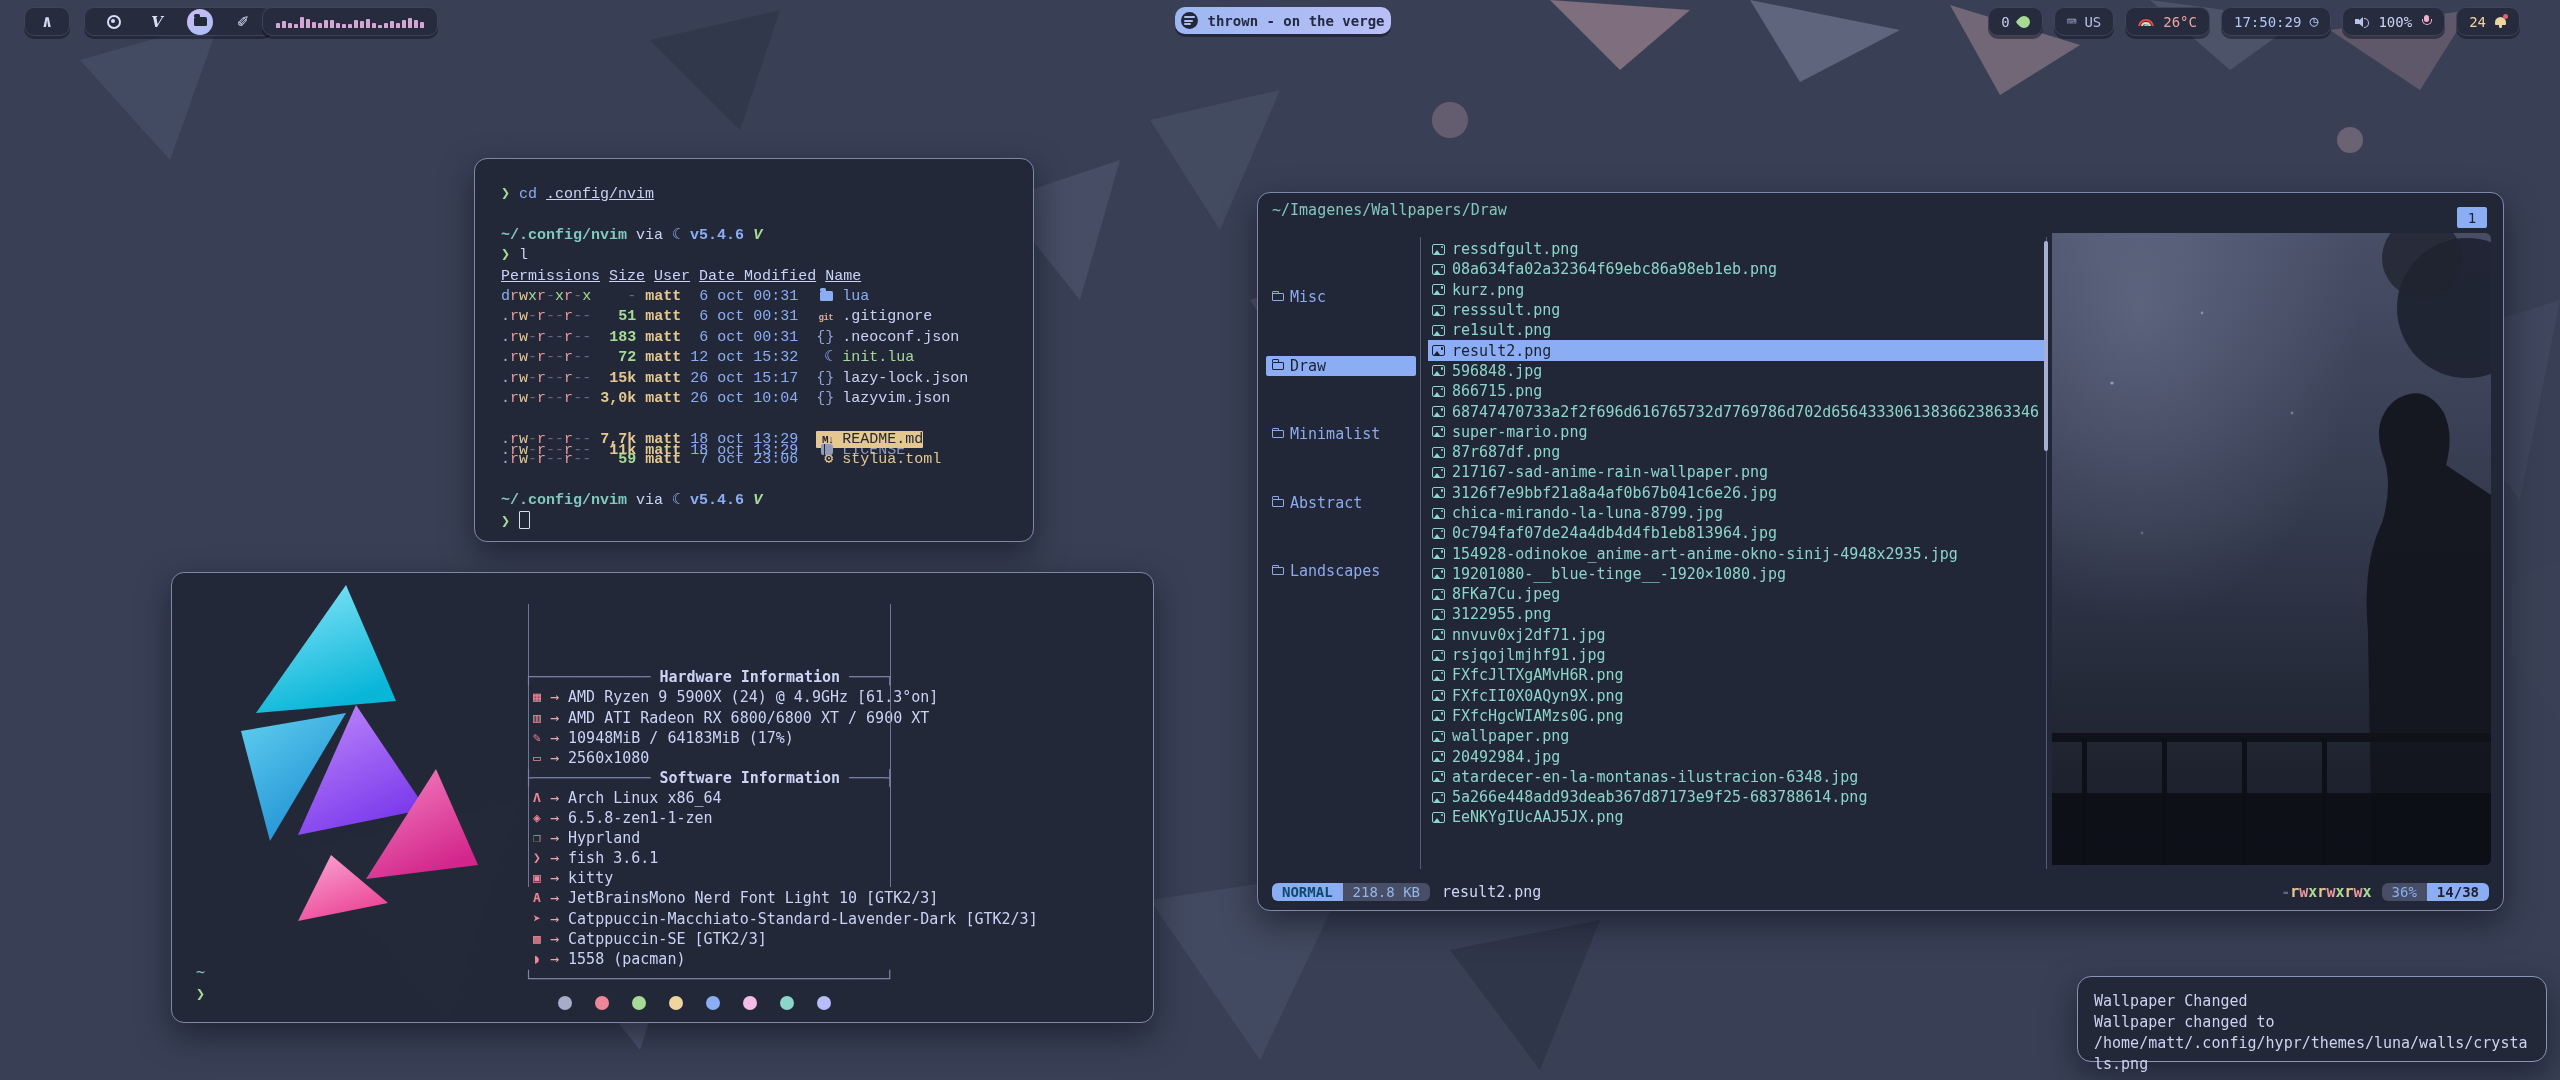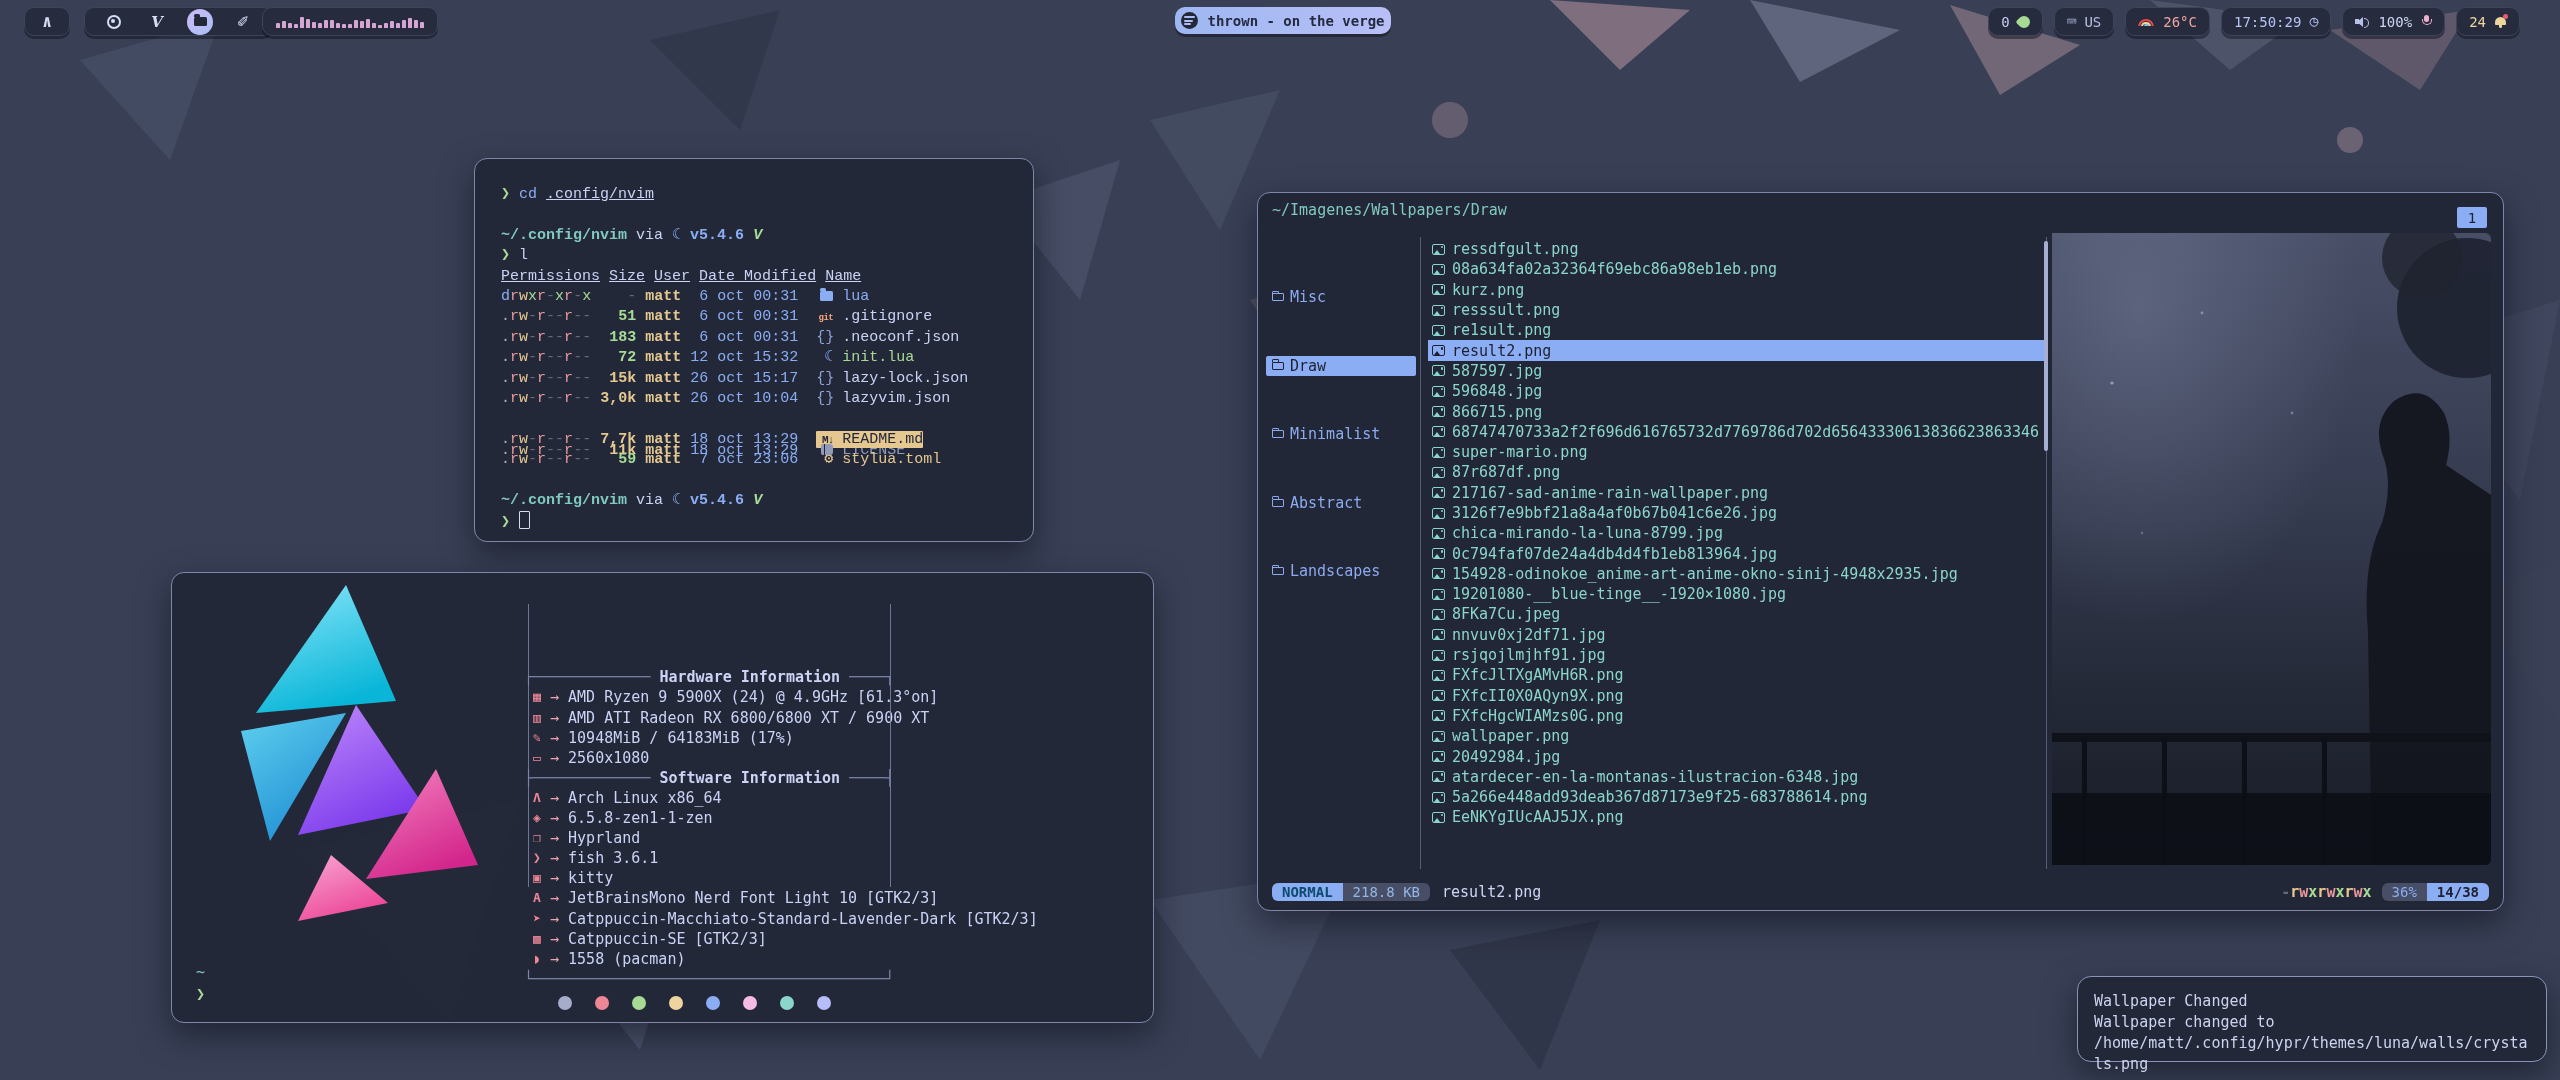--- a/index.html
+++ b/index.html
@@ -310,33 +310,33 @@
         <div class="fm-siderow"><span class="ifolder-o"></span><span>Landscapes</span></div>
       </div>
     <div class="fm-div divA"></div>
     <div class="fm-list" id="fm-list">
         <div class="fm-row"><span class="iimage"></span><span>ressdfgult.png</span></div>
         <div class="fm-row"><span class="iimage"></span><span>08a634fa02a32364f69ebc86a98eb1eb.png</span></div>
         <div class="fm-row"><span class="iimage"></span><span>kurz.png</span></div>
         <div class="fm-row"><span class="iimage"></span><span>resssult.png</span></div>
         <div class="fm-row"><span class="iimage"></span><span>re1sult.png</span></div>
         <div class="fm-row sel"><span class="iimage"></span><span>result2.png</span></div>
-        <div class="fm-row"><span class="iimage"></span><span>587597.jpg</span></div>
         <div class="fm-row"><span class="iimage"></span><span>596848.jpg</span></div>
         <div class="fm-row"><span class="iimage"></span><span>866715.png</span></div>
         <div class="fm-row"><span class="iimage"></span><span>68747470733a2f2f696d616765732d7769786d702d65643330613836623863346</span></div>
         <div class="fm-row"><span class="iimage"></span><span>super-mario.png</span></div>
         <div class="fm-row"><span class="iimage"></span><span>87r687df.png</span></div>
         <div class="fm-row"><span class="iimage"></span><span>217167-sad-anime-rain-wallpaper.png</span></div>
         <div class="fm-row"><span class="iimage"></span><span>3126f7e9bbf21a8a4af0b67b041c6e26.jpg</span></div>
         <div class="fm-row"><span class="iimage"></span><span>chica-mirando-la-luna-8799.jpg</span></div>
         <div class="fm-row"><span class="iimage"></span><span>0c794faf07de24a4db4d4fb1eb813964.jpg</span></div>
         <div class="fm-row"><span class="iimage"></span><span>154928-odinokoe_anime-art-anime-okno-sinij-4948x2935.jpg</span></div>
         <div class="fm-row"><span class="iimage"></span><span>19201080-__blue-tinge__-1920×1080.jpg</span></div>
         <div class="fm-row"><span class="iimage"></span><span>8FKa7Cu.jpeg</span></div>
+        <div class="fm-row"><span class="iimage"></span><span>3122955.png</span></div>
         <div class="fm-row"><span class="iimage"></span><span>nnvuv0xj2df71.jpg</span></div>
         <div class="fm-row"><span class="iimage"></span><span>rsjqojlmjhf91.jpg</span></div>
         <div class="fm-row"><span class="iimage"></span><span>FXfcJlTXgAMvH6R.png</span></div>
         <div class="fm-row"><span class="iimage"></span><span>FXfcII0X0AQyn9X.png</span></div>
         <div class="fm-row"><span class="iimage"></span><span>FXfcHgcWIAMzs0G.png</span></div>
         <div class="fm-row"><span class="iimage"></span><span>wallpaper.png</span></div>
         <div class="fm-row"><span class="iimage"></span><span>20492984.jpg</span></div>
         <div class="fm-row"><span class="iimage"></span><span>atardecer-en-la-montanas-ilustracion-6348.jpg</span></div>
         <div class="fm-row"><span class="iimage"></span><span>5a266e448add93deab367d87173e9f25-683788614.png</span></div>
         <div class="fm-row"><span class="iimage"></span><span>EeNKYgIUcAAJ5JX.png</span></div>

